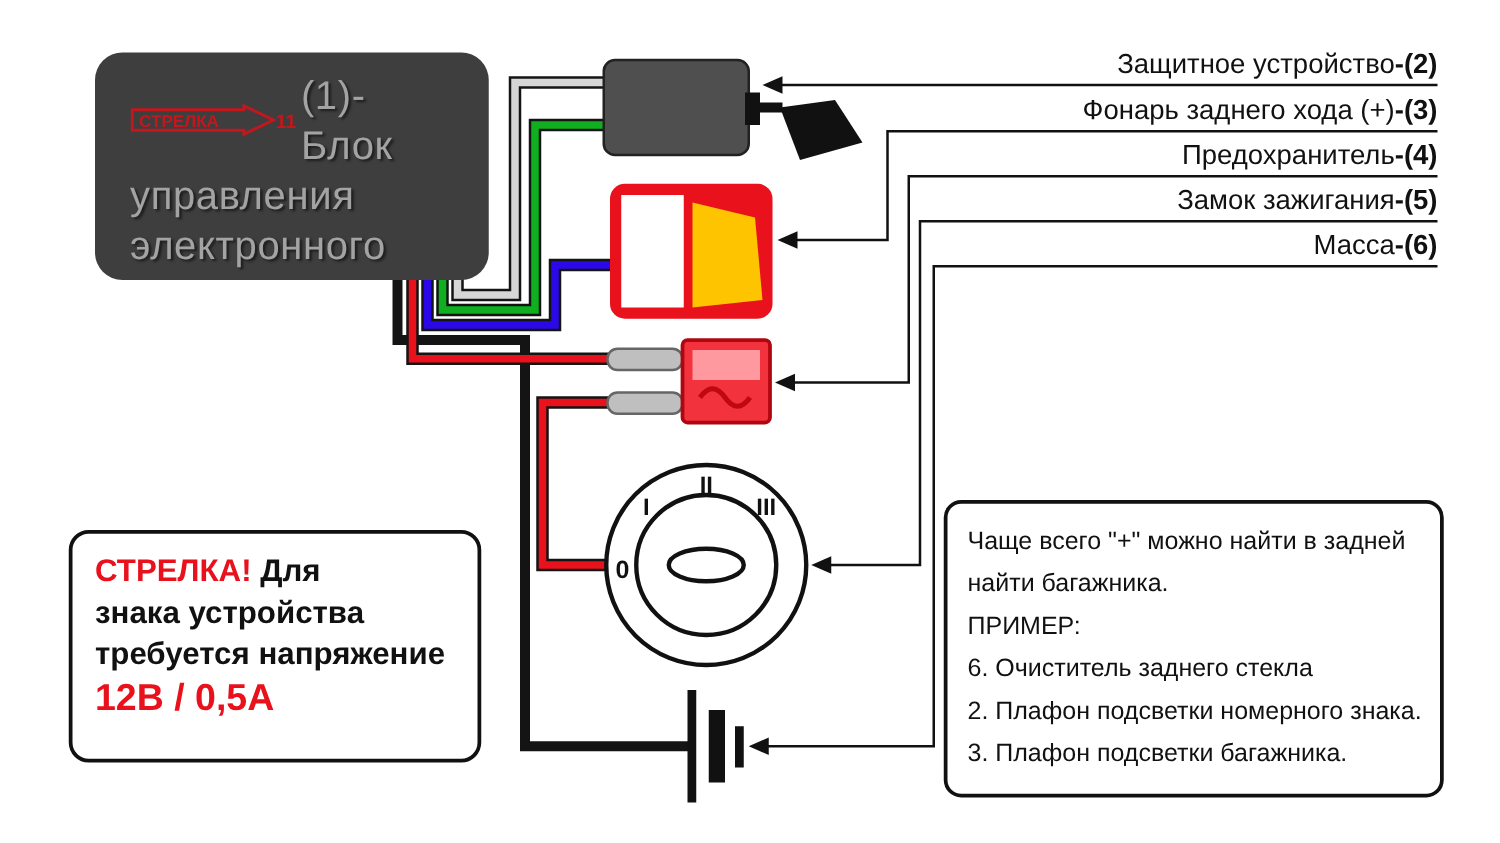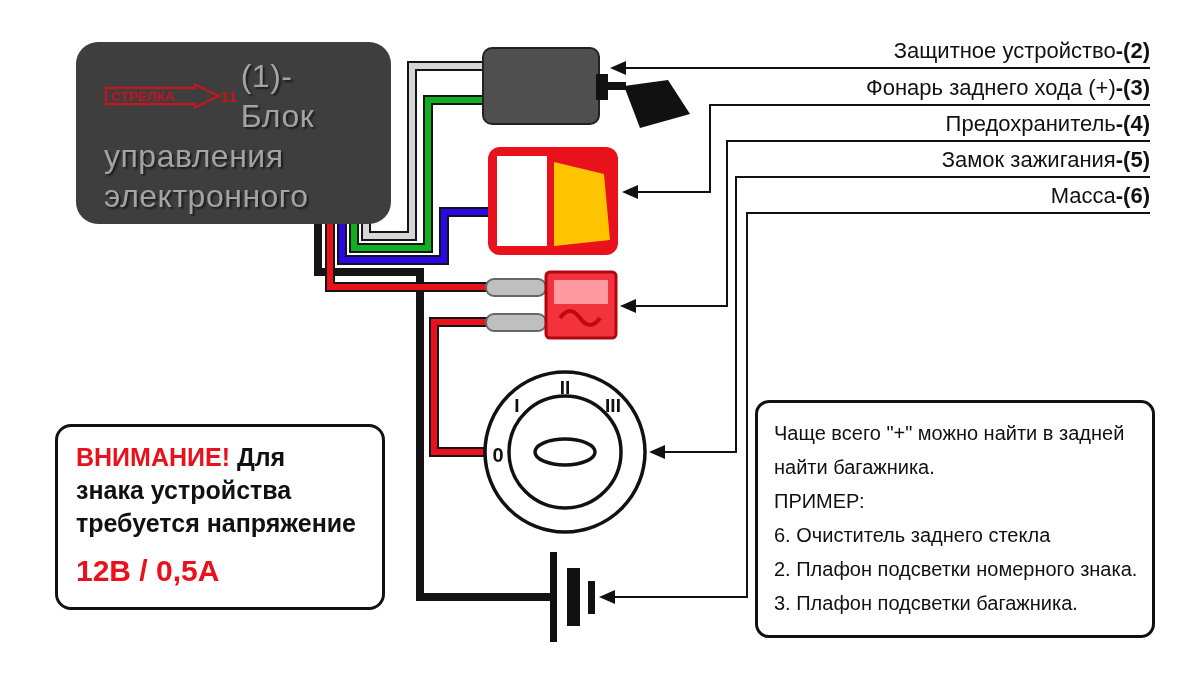--- a/index.html
+++ b/index.html
@@ -13,21 +13,21 @@
   .cb-line{font-size:32px;font-weight:normal;line-height:40px;
     letter-spacing:.5px;text-shadow:2px 2px 2px rgba(0,0,0,.55);}
 
   .label-row{position:absolute;right:50px;font-size:22px;white-space:nowrap;color:#111;}
   .label-row b{font-weight:bold;}
 
   .attention-box{position:absolute;left:55px;top:424px;width:330px;height:186px;
     background:#fff;border:3px solid #111;border-radius:16px;box-sizing:border-box;
     padding:14px 18px;font-weight:bold;font-size:25px;line-height:33px;color:#111;}
   .red{color:#e8111c;}
-  .attn-value{font-size:30px;margin-top:14px;}
+  .attn-value{font-size:30px;margin-top:2px;}
 
   .info-box{position:absolute;left:755px;top:400px;width:400px;height:238px;
     background:#fff;border:3px solid #111;border-radius:14px;box-sizing:border-box;
     padding:13px 16px;font-size:20px;line-height:34px;color:#111;}
   .info-line{white-space:nowrap;}
 </style>
 </head>
 <body>
 
 <div class="canvas">
@@ -143,21 +143,21 @@
   </div>
   <div class="label-row" style="top:147px">
     <span>Замок зажигания</span><b>-(5)</b>
   </div>
   <div class="label-row" style="top:183px">
     <span>Масса</span><b>-(6)</b>
   </div>
 
   <div class="attention-box">
     <div>
-      <span class="red">ВНИМАНИЕ!</span><span> Для</span>
+      <span class="red">СТРЕЛКА!</span><span> Для</span>
     </div>
     <div>знака устройства</div>
     <div>требуется напряжение</div>
     <div class="attn-value red">12В / 0,5А</div>
   </div>
 
   <div class="info-box">
     <div class="info-line">Чаще всего "+" можно найти в задней</div>
     <div class="info-line">найти багажника.</div>
     <div class="info-line">ПРИМЕР:</div>

